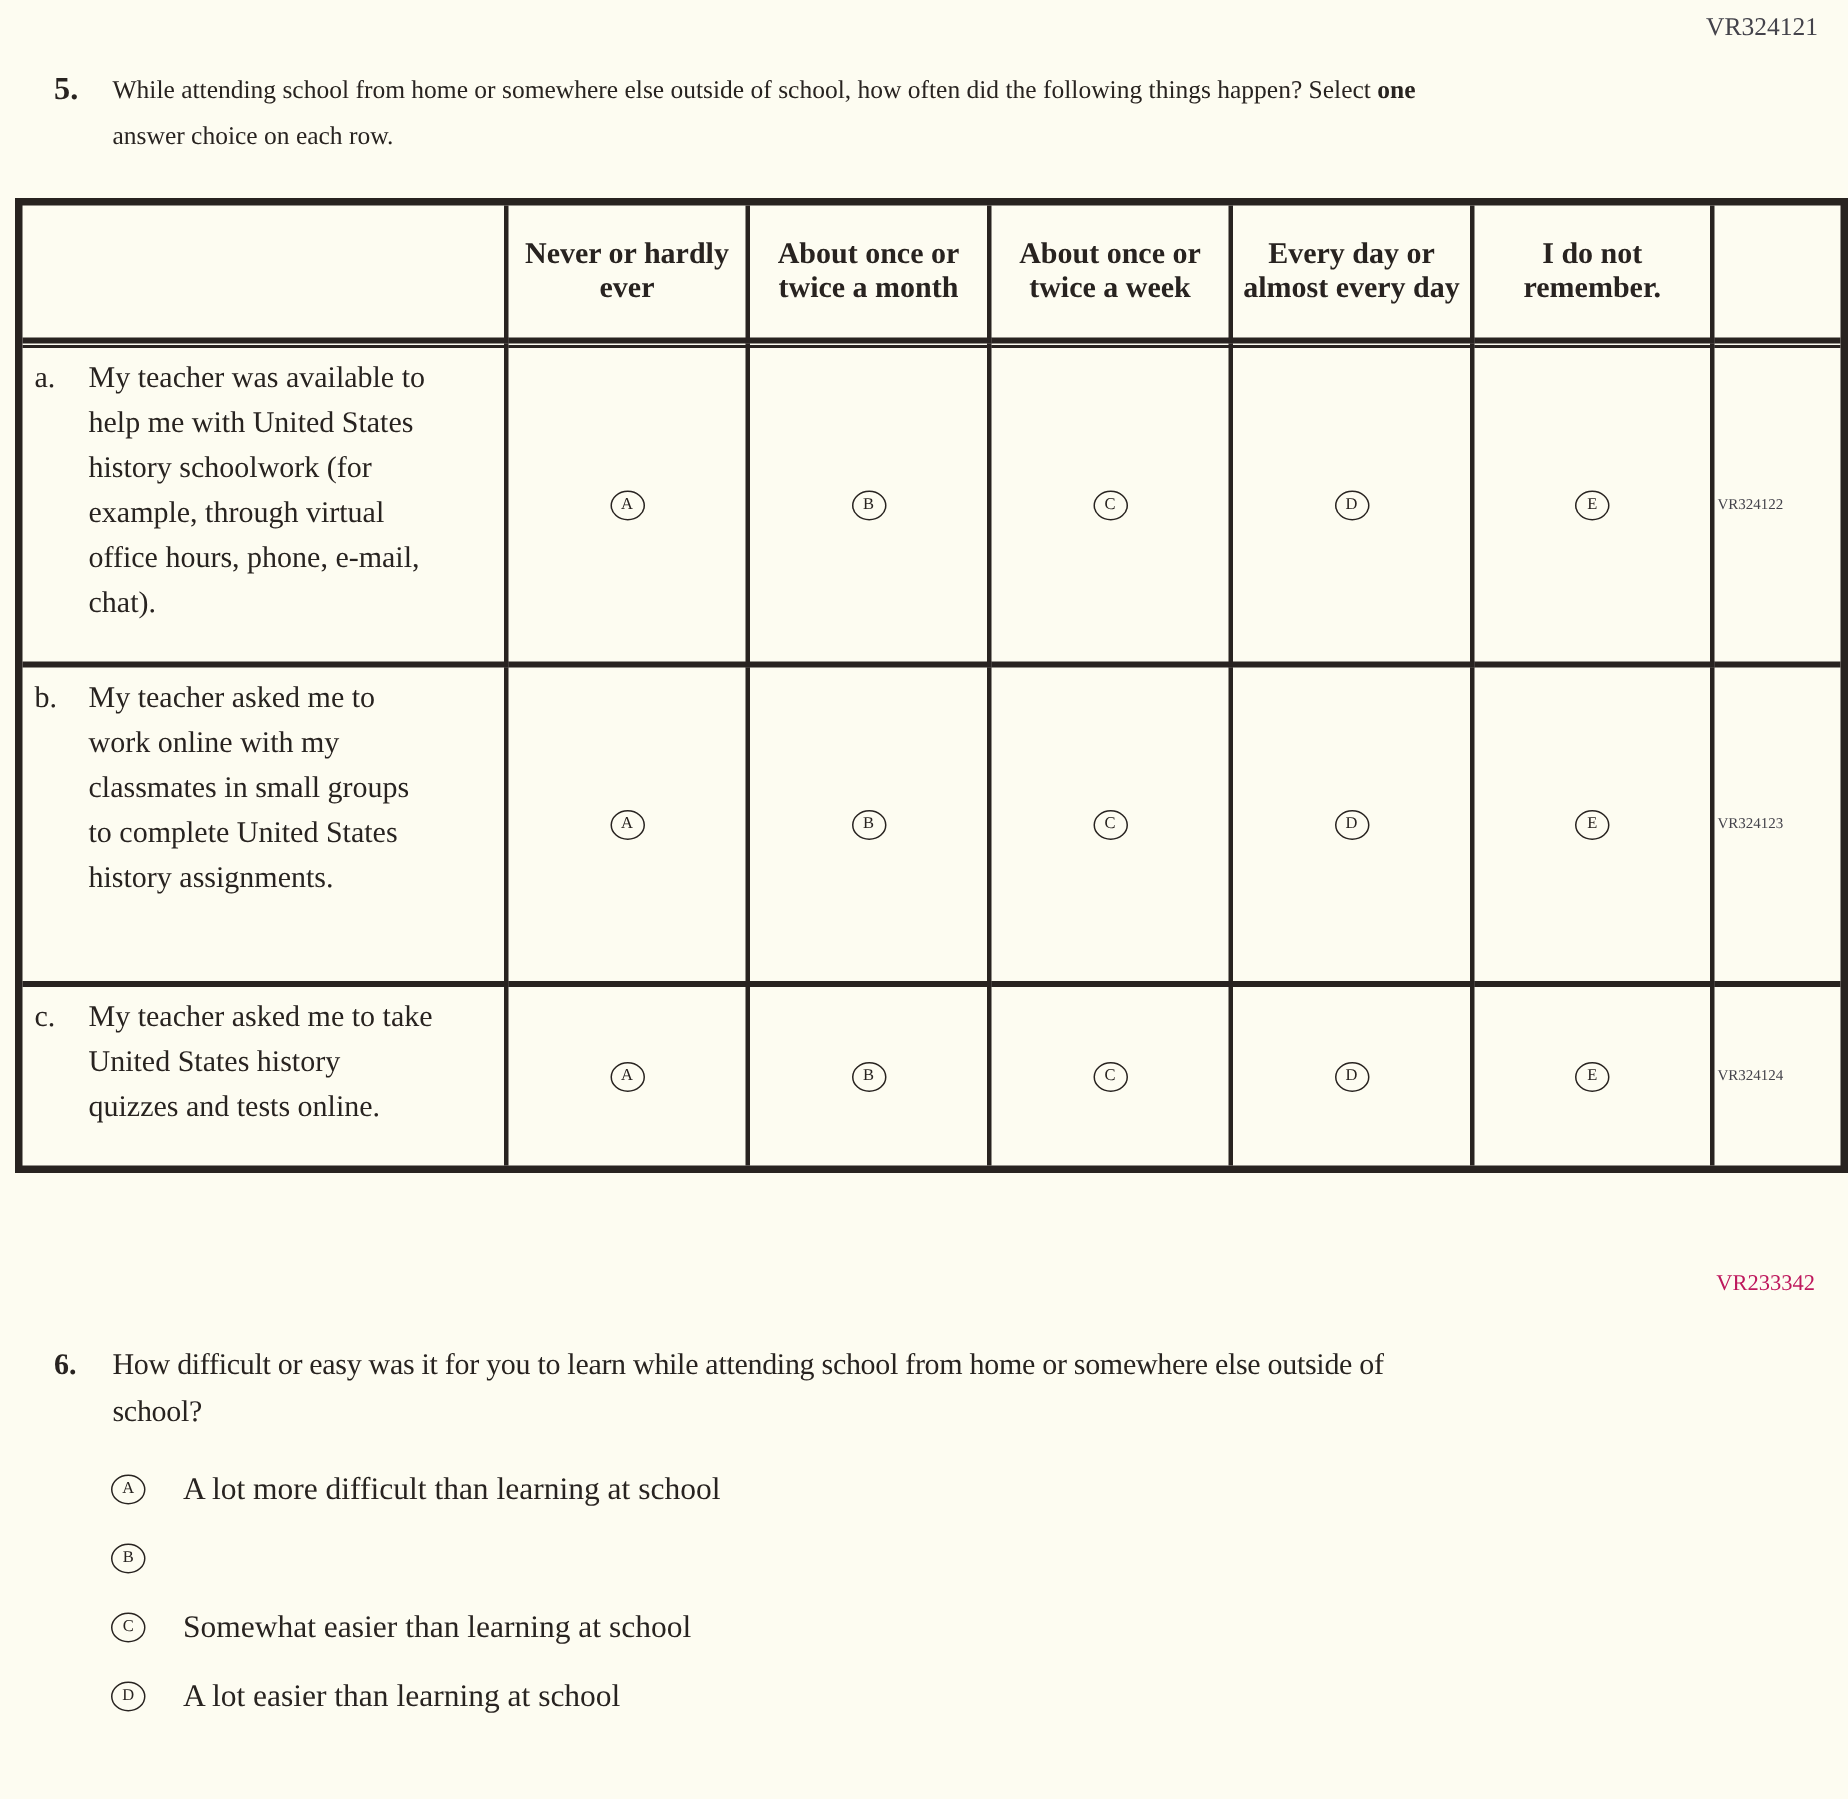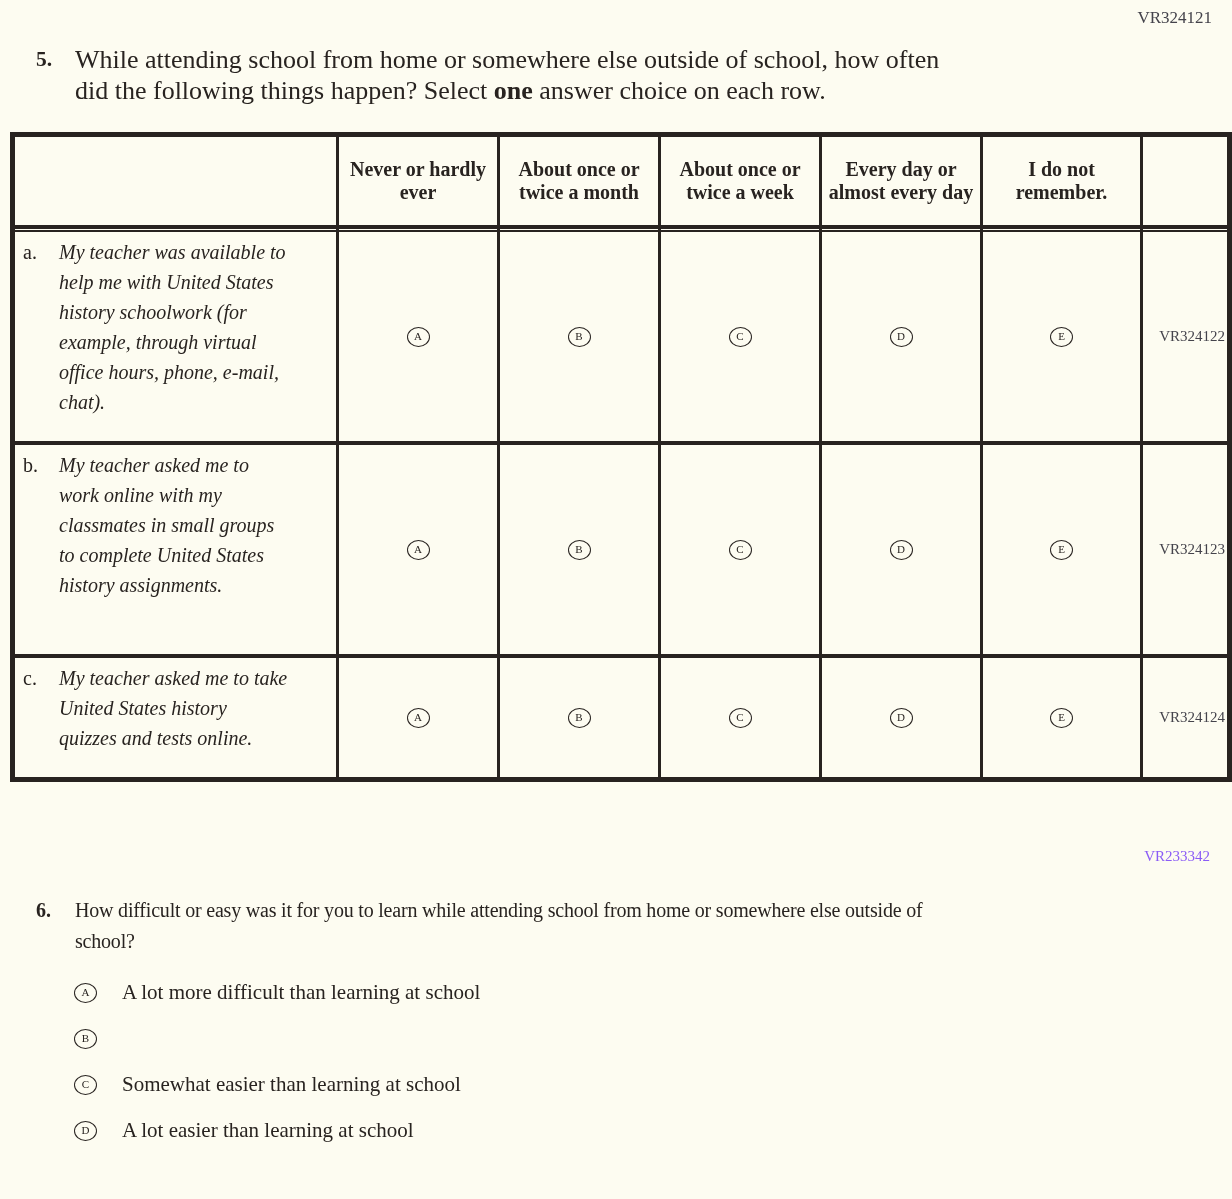--- a/index.html
+++ b/index.html
@@ -12,21 +12,21 @@
     overflow:hidden;
   }
   .corner-code{
     position:absolute;top:8px;right:20px;
     font-size:17px;color:#44434b;
   }
   
   .q-block{display:flex;}
   .q5-block{margin:44px 0 0 36px;}
   .qnum{font-weight:bold;font-size:21.5px;line-height:31px;width:39px;flex:none;}
-  .q5-text{font-size:26px;line-height:31px;width:900px;}
+  .q5-text{font-size:17px;line-height:31px;width:900px;}
   .bold{font-weight:bold;}
   
   .grid-wrap{margin:26px 0 0 10px;}
   table.grid{
     border-collapse:separate;border-spacing:0;
     border:5px solid #282320;
     table-layout:fixed;width:1212px;
   }
   .grid th,.grid td{box-sizing:border-box;}
   .grid .vline{border-right:3px solid #282320;}
@@ -37,46 +37,46 @@
   }
   .grid tr.rule td{height:3px;padding:0;border-bottom:2px solid #282320;}
   .grid td.stem{
     vertical-align:top;text-align:left;
     padding:5px 4px 4px 8px;
     font-size:20px;line-height:30px;
     border-bottom:4px solid #282320;
   }
   .stem-inner{display:flex;}
   .stem-letter{width:36px;flex:none;}
-  .stem-text{flex:1;max-width:230px;font-style:italic;}
+  .stem-text{flex:1;max-width:230px;}
   .grid td.opt{
     text-align:center;vertical-align:middle;
     border-bottom:4px solid #282320;
   }
   .grid td.codecell{
-    text-align:right;vertical-align:middle;
-    font-size:15px;color:#44434b;padding:0 2px;
+    text-align:left;vertical-align:middle;
+    font-size:10px;color:#44434b;padding:0 2px;
     border-bottom:4px solid #282320;
   }
   .grid tr.last td{border-bottom:none;}
   .grid tr.row-h-a td{height:213px;}
   .grid tr.row-h-b td{height:213px;}
   .grid tr.row-h-c td{height:119px;}
   
   .bubble{
     display:inline-flex;align-items:center;justify-content:center;
     width:21px;height:18px;
     border:1.5px solid #282320;border-radius:50%;
     font-size:11px;line-height:1;font-family:"Liberation Serif", serif;
     background:transparent;
   }
   
   .mid-code{
     text-align:right;margin:66px 22px 0 0;
-    font-size:15px;color:#8b5cf6;
+    font-size:15px;color:#be185d;
   }
   
   .q6-block{margin:30px 0 0 36px;}
   .q6-num{font-weight:bold;font-size:20px;line-height:31px;width:39px;flex:none;}
   .q6-text{font-size:20px;line-height:31px;width:905px;letter-spacing:-0.2px;}
   .q6-options{margin:20px 0 0 74px;}
   .q6-option{display:flex;align-items:center;height:31px;margin-bottom:15px;}
   .q6-option .bubble{margin-right:25px;flex:none;}
   .q6-option-text{font-size:21px;}
 </style>

